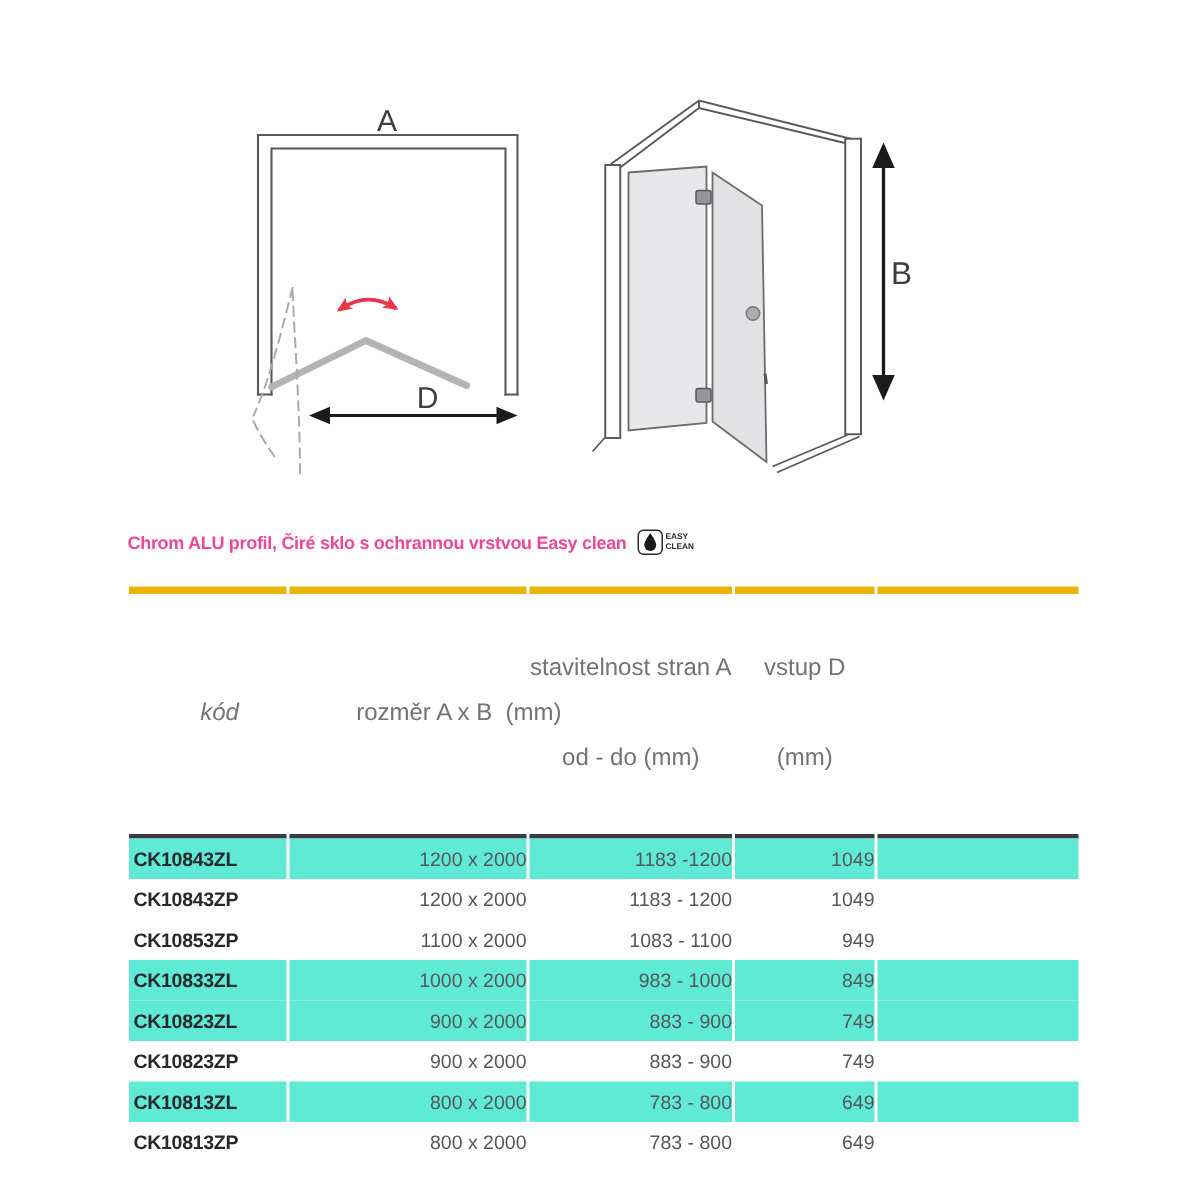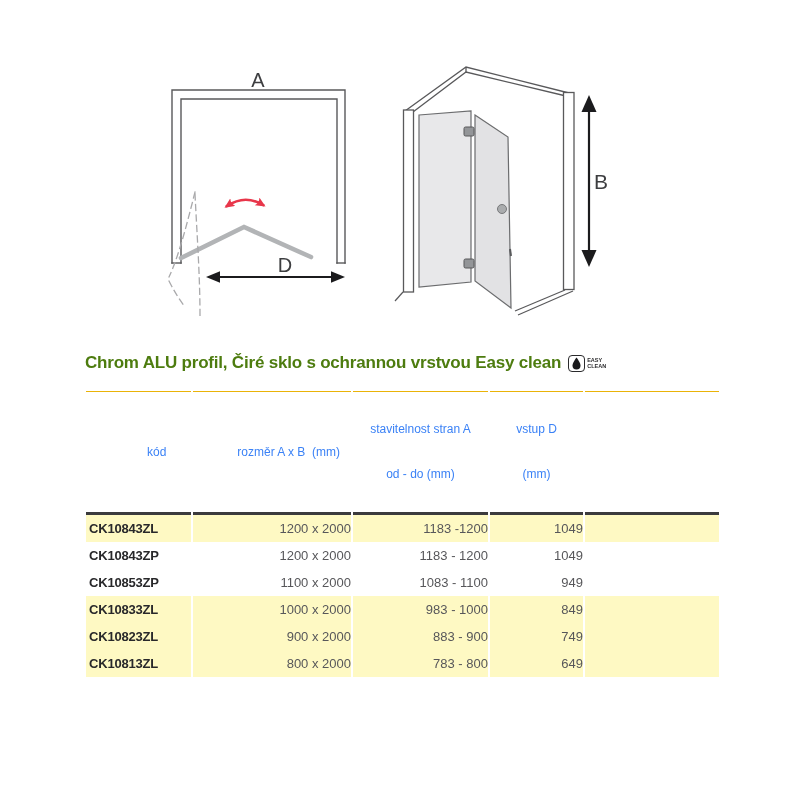--- a/index.html
+++ b/index.html
@@ -2,35 +2,35 @@
 <html><head>
 <meta charset="utf-8">
 <style>
   * { margin:0; padding:0; box-sizing:border-box; }
   body { background:#fff; font-family:"Liberation Sans", sans-serif; }
   .page { position:relative; width:800px; height:800px; background:#fff; overflow:hidden; }
 
   .diagram-svg { position:absolute; left:0; top:0; }
 
   .title-row { position:absolute; left:85px; top:353px; width:636px; display:flex; align-items:center; gap:7px; }
-  .title { font-size:17px; font-weight:bold; color:#4d7c0f; letter-spacing:-0.2px; white-space:pre; }
+  .title { font-size:12px; font-weight:bold; color:#ec4899; letter-spacing:-0.2px; white-space:pre; }
   .badge { display:flex; align-items:center; gap:2px; }
   .badge-box { width:17px; height:17px; border:1.5px solid #2a2a2c; border-radius:4px;
                display:flex; align-items:center; justify-content:center; }
   .badge-text { font-size:5.5px; line-height:1.15; color:#2a2a2c; font-weight:bold; letter-spacing:0; }
 
   table.spec { position:absolute; left:84px; top:391px; width:637px;
                border-collapse:separate; border-spacing:2px 0; table-layout:fixed; }
-  .spec th { height:37px; vertical-align:middle; font-weight:normal; font-size:12px; color:#3b82f6;
-             border-top:1px solid #eab308; border-bottom:3px solid #3b3b3d; text-align:center;
+  .spec th { height:37px; vertical-align:middle; font-weight:normal; font-size:16px; color:#737373;
+             border-top:5px solid #eab308; border-bottom:3px solid #3b3b3d; text-align:center;
              white-space:pre; line-height:1.25; }
-  .spec th.left { text-align:center; padding-left:3px; }
+  .spec th.left { text-align:left; padding-left:3px;font-style:italic; }
   .spec td { height:27px; font-size:13px; color:#57575a; text-align:right; vertical-align:middle; }
   .spec td.code { text-align:left; font-weight:bold; color:#28282a; padding-left:3px; letter-spacing:-0.2px; }
-  .spec tr.shade td { background:#fef9c3; }
+  .spec tr.shade td { background:#5eead4; }
 </style>
 </head>
 <body>
 
 <div class="page">
 
   <svg class="diagram-svg" width="800" height="345" viewBox="0 0 800 345">
     <defs>
       <marker id="redArrow" markerWidth="10" markerHeight="10" refX="7" refY="4.5" orient="auto-start-reverse" markerUnits="userSpaceOnUse">
         <path d="M0,0 L10,4.5 L0,9 Q3,4.5 0,0 Z" fill="#e8364a"></path>
@@ -173,23 +173,37 @@
           <td>849</td>
           <td></td>
         </tr>
         <tr class="shade">
           <td class="code">CK10823ZL</td>
           <td>900 x 2000</td>
           <td>883 - 900</td>
           <td>749</td>
           <td></td>
         </tr>
+        <tr>
+          <td class="code">CK10823ZP</td>
+          <td>900 x 2000</td>
+          <td>883 - 900</td>
+          <td>749</td>
+          <td></td>
+        </tr>
         <tr class="shade">
           <td class="code">CK10813ZL</td>
           <td>800 x 2000</td>
           <td>783 - 800</td>
           <td>649</td>
           <td></td>
         </tr>
+        <tr>
+          <td class="code">CK10813ZP</td>
+          <td>800 x 2000</td>
+          <td>783 - 800</td>
+          <td>649</td>
+          <td></td>
+        </tr>
       </tbody>
   </table>
 
 </div>
 
 </body></html>

